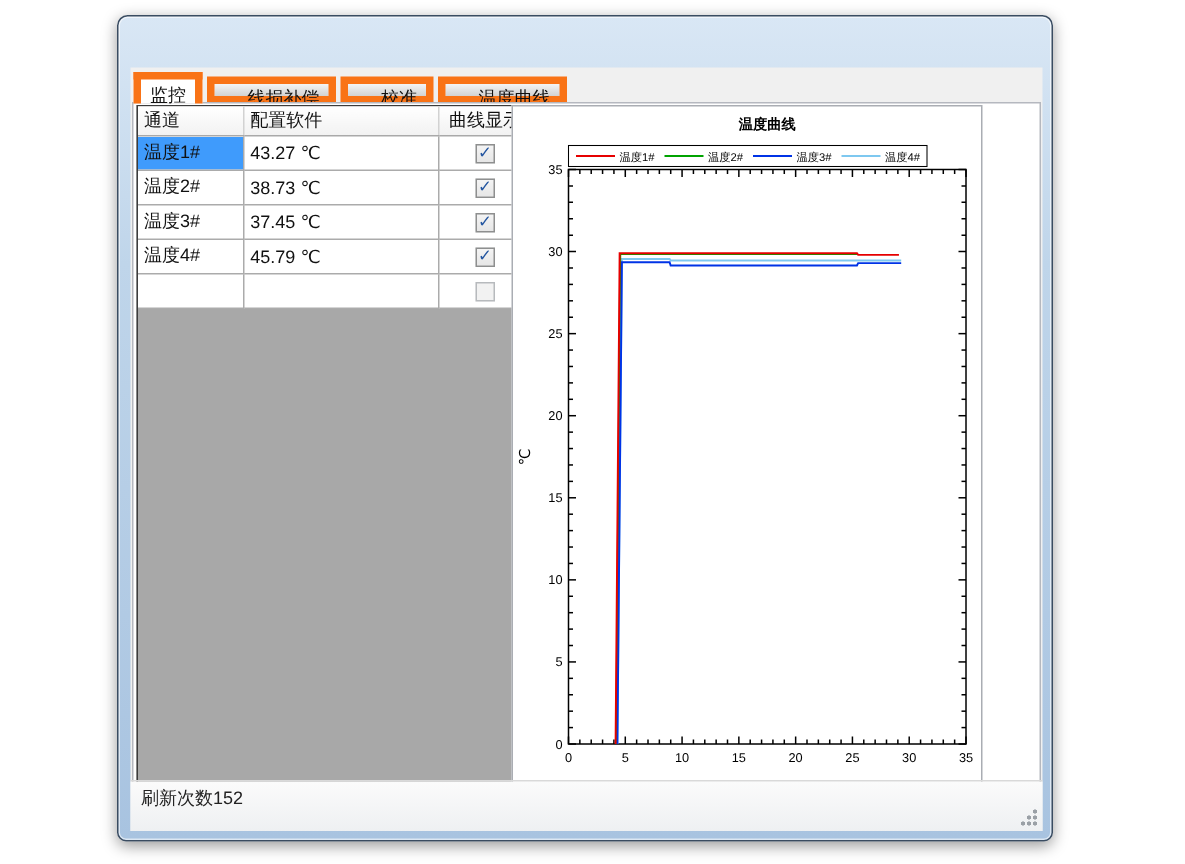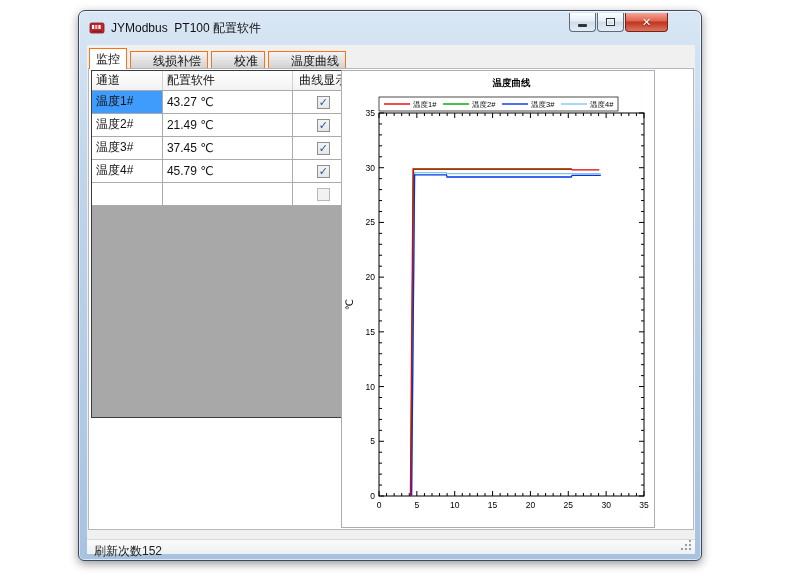--- a/index.html
+++ b/index.html
@@ -22,87 +22,66 @@
   .glyph-min { display:block; width:9px; height:3px; background:#333; margin-top:7px; border-radius:1px; }
   .glyph-max { display:block; width:9px; height:8px; border:1px solid #333; background:transparent; box-shadow:inset 0 0 0 1px #eef3f8; }
   .glyph-close { color:#fff; font-size:11px; font-weight:bold; text-shadow:0 1px 1px rgba(0,0,0,.5); line-height:19px; }
 
   
   .client { position:absolute; left:8px; top:34px; width:608px; height:509px; background:#f0f0f0; }
 
   
   .tabstrip { position:absolute; left:2px; top:3px; height:21px; width:600px; }
   .tab { float:left; font-size:12px; color:#111; text-align:center; line-height:18px;
-    border:1px solid #f97316; background:linear-gradient(180deg,#f4f4f4,#dcdcdc 70%,#d2d2d2);
+    border:5px solid #f97316; background:linear-gradient(180deg,#f4f4f4,#dcdcdc 70%,#d2d2d2);
     height:18px; margin-top:3px; padding:0 6px; cursor:pointer; }
   .tab.active { background:#ffffff; height:21px; margin-top:0; line-height:21px; border-bottom:none; position:relative; z-index:3; }
   .tab + .tab { margin-left:3px;padding-left:22px; }
 
   
   .tabpage { position:absolute; left:1px; top:23px; width:606px; height:462px; background:#ffffff; border:1px solid #b5b8bf; }
 
   
-  .left-panel { position:absolute; left:2px; top:1px; width:265px; height:348px; background:#a8a8a8; border:1px solid #3c3c3c; }
+  .left-panel { position:absolute; left:2px; top:1px; width:265px; height:458px; background:#a8a8a8; border:1px solid #3c3c3c; }
   .mtable { width:100%; border-collapse:collapse; table-layout:fixed; background:#ffffff; }
   .mtable th { font-size:12px; font-weight:normal; color:#111; background:linear-gradient(180deg,#ffffff,#f2f2f2);
     border-right:1px solid #d2d2d2; border-bottom:1px solid #a9a9a9; height:19px; text-align:left; padding:0 4px; }
   .mtable th.center { text-align:center; }
   .mtable td { font-size:12px; color:#111; height:23px; border-right:1px solid #ababab; border-bottom:1px solid #ababab; padding:0 4px; background:#ffffff; overflow:hidden; white-space:nowrap; }
   .mtable td.center { text-align:center; }
   .mtable td.selected { background:#3f9bfc; }
   .col-ch { width:70px; } .col-val { width:129px; } .col-chk { width:62px; }
 
   
   .checkbox { display:inline-block; width:13px; height:13px; border:1px solid #8e8f8f; background:linear-gradient(180deg,#f4f4f4,#e6e6e6);
     vertical-align:middle; line-height:11px; font-size:11px; font-weight:bold; color:#2456a0; text-align:center; cursor:pointer; }
   .checkbox.disabled { border-color:#b7babd; background:#f2f2f2; color:transparent; }
 
   
   .chart-panel { position:absolute; left:252px; top:1px; width:314px; height:458px; background:#ffffff; border:1px solid #aaadb3; }
 
   
-  .statusbar { position:absolute; left:0; bottom:0; width:608px; height:15px; background:linear-gradient(180deg,#fbfbfb,#eef0f2);
+  .statusbar { position:absolute; left:0; bottom:0; width:608px; height:34px; background:linear-gradient(180deg,#fbfbfb,#eef0f2);
     border-top:1px solid #d9d9d9; }
   .status-text { position:absolute; left:7px; top:3px; font-size:12px; color:#222; }
   .grip { position:absolute; right:3px; bottom:3px; width:12px; height:12px;
     background:
       radial-gradient(circle at 10px 10px, #9aa0a6 1.2px, transparent 1.6px),
       radial-gradient(circle at 10px 6px,  #9aa0a6 1.2px, transparent 1.6px),
       radial-gradient(circle at 6px 10px,  #9aa0a6 1.2px, transparent 1.6px),
       radial-gradient(circle at 10px 2px,  #9aa0a6 1.2px, transparent 1.6px),
       radial-gradient(circle at 6px 6px,   #9aa0a6 1.2px, transparent 1.6px),
       radial-gradient(circle at 2px 10px,  #9aa0a6 1.2px, transparent 1.6px);
     cursor:nwse-resize; }
 </style>
 </head>
 <body>
 
 <div class="window">
 
-  <div class="titlebar">
-    <svg class="app-icon" viewBox="0 0 16 16">
-      <rect x="1" y="3" width="14" height="10" rx="1.5" fill="#c0272d" stroke="#7e161a" stroke-width="0.8"></rect>
-      <rect x="3" y="5" width="2.2" height="4" fill="#ffffff"></rect>
-      <rect x="6.2" y="5" width="2.2" height="4" fill="#f3b9ba"></rect>
-      <rect x="9.4" y="5" width="2.2" height="4" fill="#ffffff"></rect>
-      <rect x="3" y="10.5" width="10" height="1.4" fill="#8c1b1f"></rect>
-    </svg>
-    <span class="title-text">JYModbus  PT100 配置软件</span>
-    <div class="win-controls">
-      <div class="wbtn min">
-          <span class="glyph-min"></span>
-        </div>
-      <div class="wbtn max">
-          <span class="glyph-max"></span>
-        </div>
-      <div class="wbtn close">
-          <span class="glyph-close">✕</span>
-        </div>
-    </div>
-  </div>
 
   <div class="client">
 
     <div class="tabstrip">
       <div class="tab active">监控</div>
       <div class="tab">线损补偿</div>
       <div class="tab">校准</div>
       <div class="tab">温度曲线</div>
     </div>
 
@@ -121,21 +100,21 @@
             <th>配置软件</th>
             <th class="center">曲线显示</th>
           </tr>
           <tr>
             <td class="cell-channel selected">温度1#</td>
             <td>43.27 ℃</td>
             <td class="center"><span class="checkbox">✓</span></td>
           </tr>
           <tr>
             <td class="cell-channel">温度2#</td>
-            <td>21.49 ℃</td>
+            <td>38.73 ℃</td>
             <td class="center"><span class="checkbox">✓</span></td>
           </tr>
           <tr>
             <td class="cell-channel">温度3#</td>
             <td>37.45 ℃</td>
             <td class="center"><span class="checkbox">✓</span></td>
           </tr>
           <tr>
             <td class="cell-channel">温度4#</td>
             <td>45.79 ℃</td>

